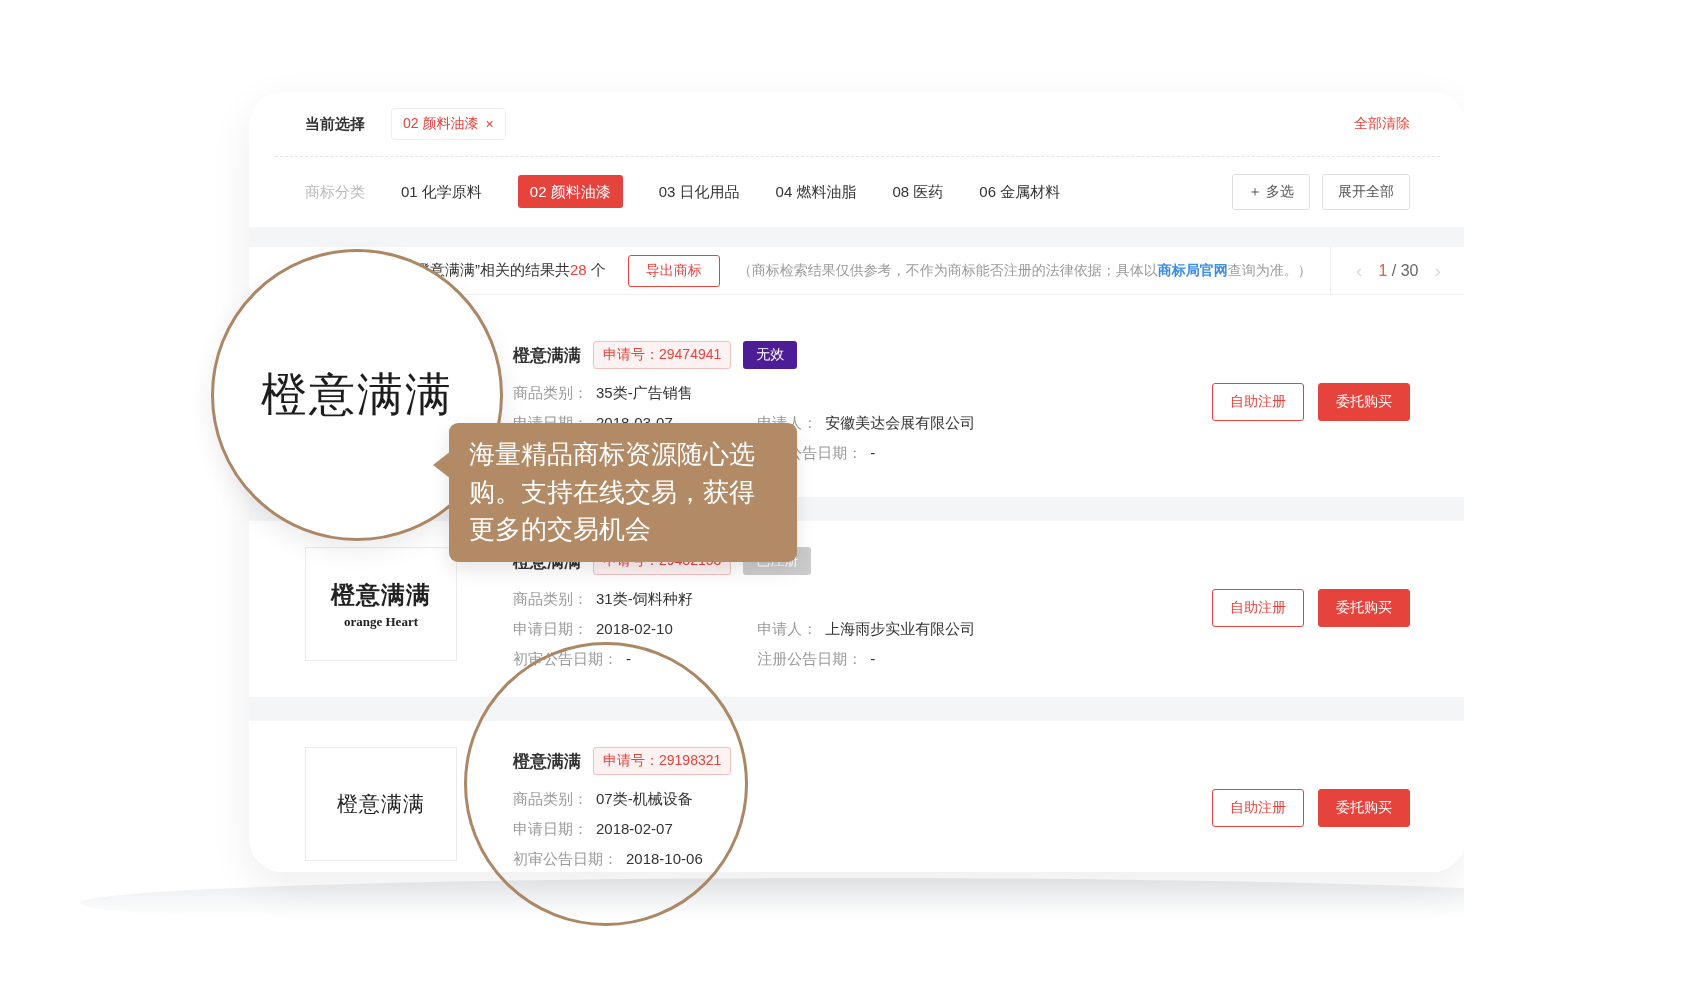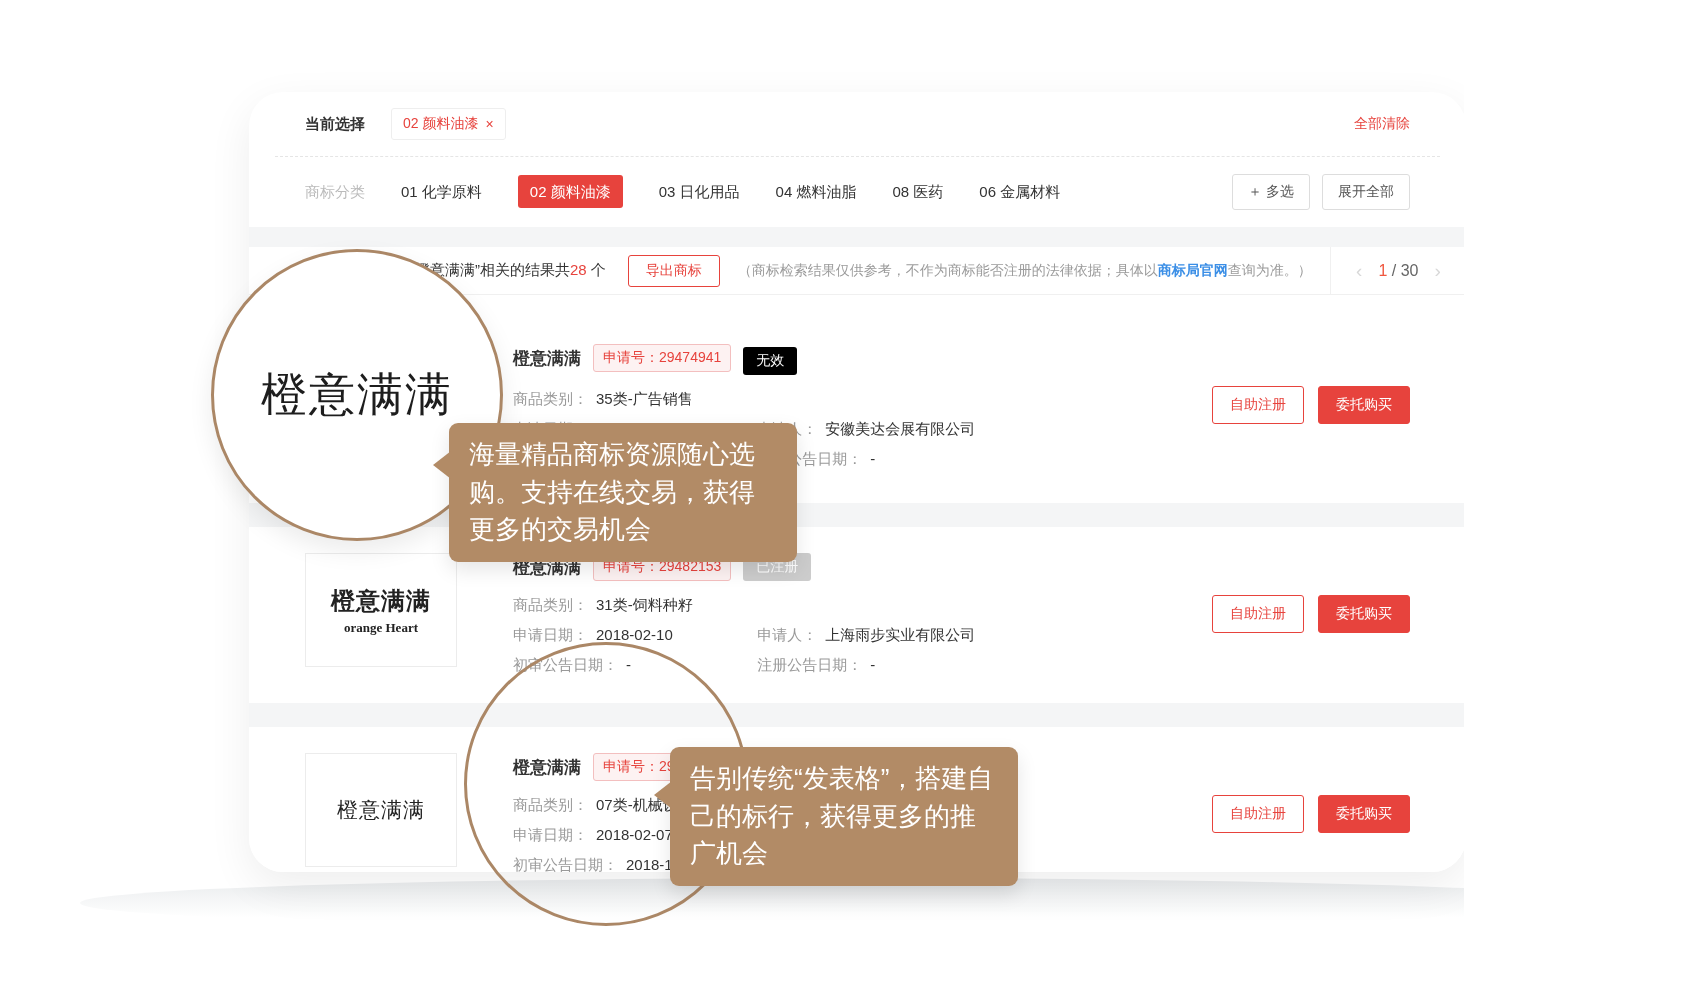--- a/index.html
+++ b/index.html
@@ -55,21 +55,21 @@
     display:flex; flex-direction:column; align-items:center; justify-content:center; gap:3px; cursor:pointer; }
   .mark-card-text { font-size:21px; color:#222; letter-spacing:1px; }
   .mark-card.serif .mark-card-text { font-family:"DejaVu Serif",serif; font-size:24px; font-weight:bold; }
   .mark-card-sub { font-family:Liberation Serif, serif; font-weight:bold; font-size:13px; color:#222; }
   .row-info { margin-left:56px; }
   .title-line { display:flex; align-items:center; gap:12px; margin-bottom:15px; }
   .mark-name { font-size:17px; font-weight:bold; color:#333; cursor:pointer; }
   .appno-pill { font-size:14px; color:#e7433d; border:1px solid #f3bfbf; background:#fdf2f2;
     padding:4px 9px; border-radius:3px; white-space:nowrap; }
   .status-tag { font-size:14px; color:#fff; padding:5px 13px; border-radius:3px; white-space:nowrap; }
-  .status-invalid { background:#000000;margin-top:6px; }
+  .status-invalid { background:#4c1d95; }
   .status-registered { background:#ccc; }
   .line { font-size:15px; margin-bottom:11px; white-space:nowrap; }
   .line:last-child { margin-bottom:0; }
   .lbl { color:#999; }
   .val { color:#333; margin-left:8px; }
   .cols .col-l { display:inline-block; width:240px; }
   .row-actions { margin-left:auto; align-self:center; display:flex; gap:14px; }
   .btn-outline { border:1px solid #e7433d; color:#e7433d; background:#fff; font-size:14px;
     padding:9px 17px; border-radius:3px; cursor:pointer; font-family:inherit; white-space:nowrap; }
   .btn-solid { border:1px solid #e7433d; color:#fff; background:#e7433d; font-size:14px;
@@ -237,18 +237,14 @@
 
   <div class="magnifier-circle">
     <span class="magnifier-text">橙意满满</span>
   </div>
   <div class="lens-circle"></div>
 
   <div class="tooltip tooltip-1">
     <span class="arrow"></span>
     <span>海量精品商标资源随心选购。支持在线交易，获得更多的交易机会</span>
   </div>
-  <div class="tooltip tooltip-2">
-    <span class="arrow"></span>
-    <span>告别传统“发表格”，搭建自己的标行，获得更多的推广机会</span>
-  </div>
 
 </div>
 
 </body></html>

